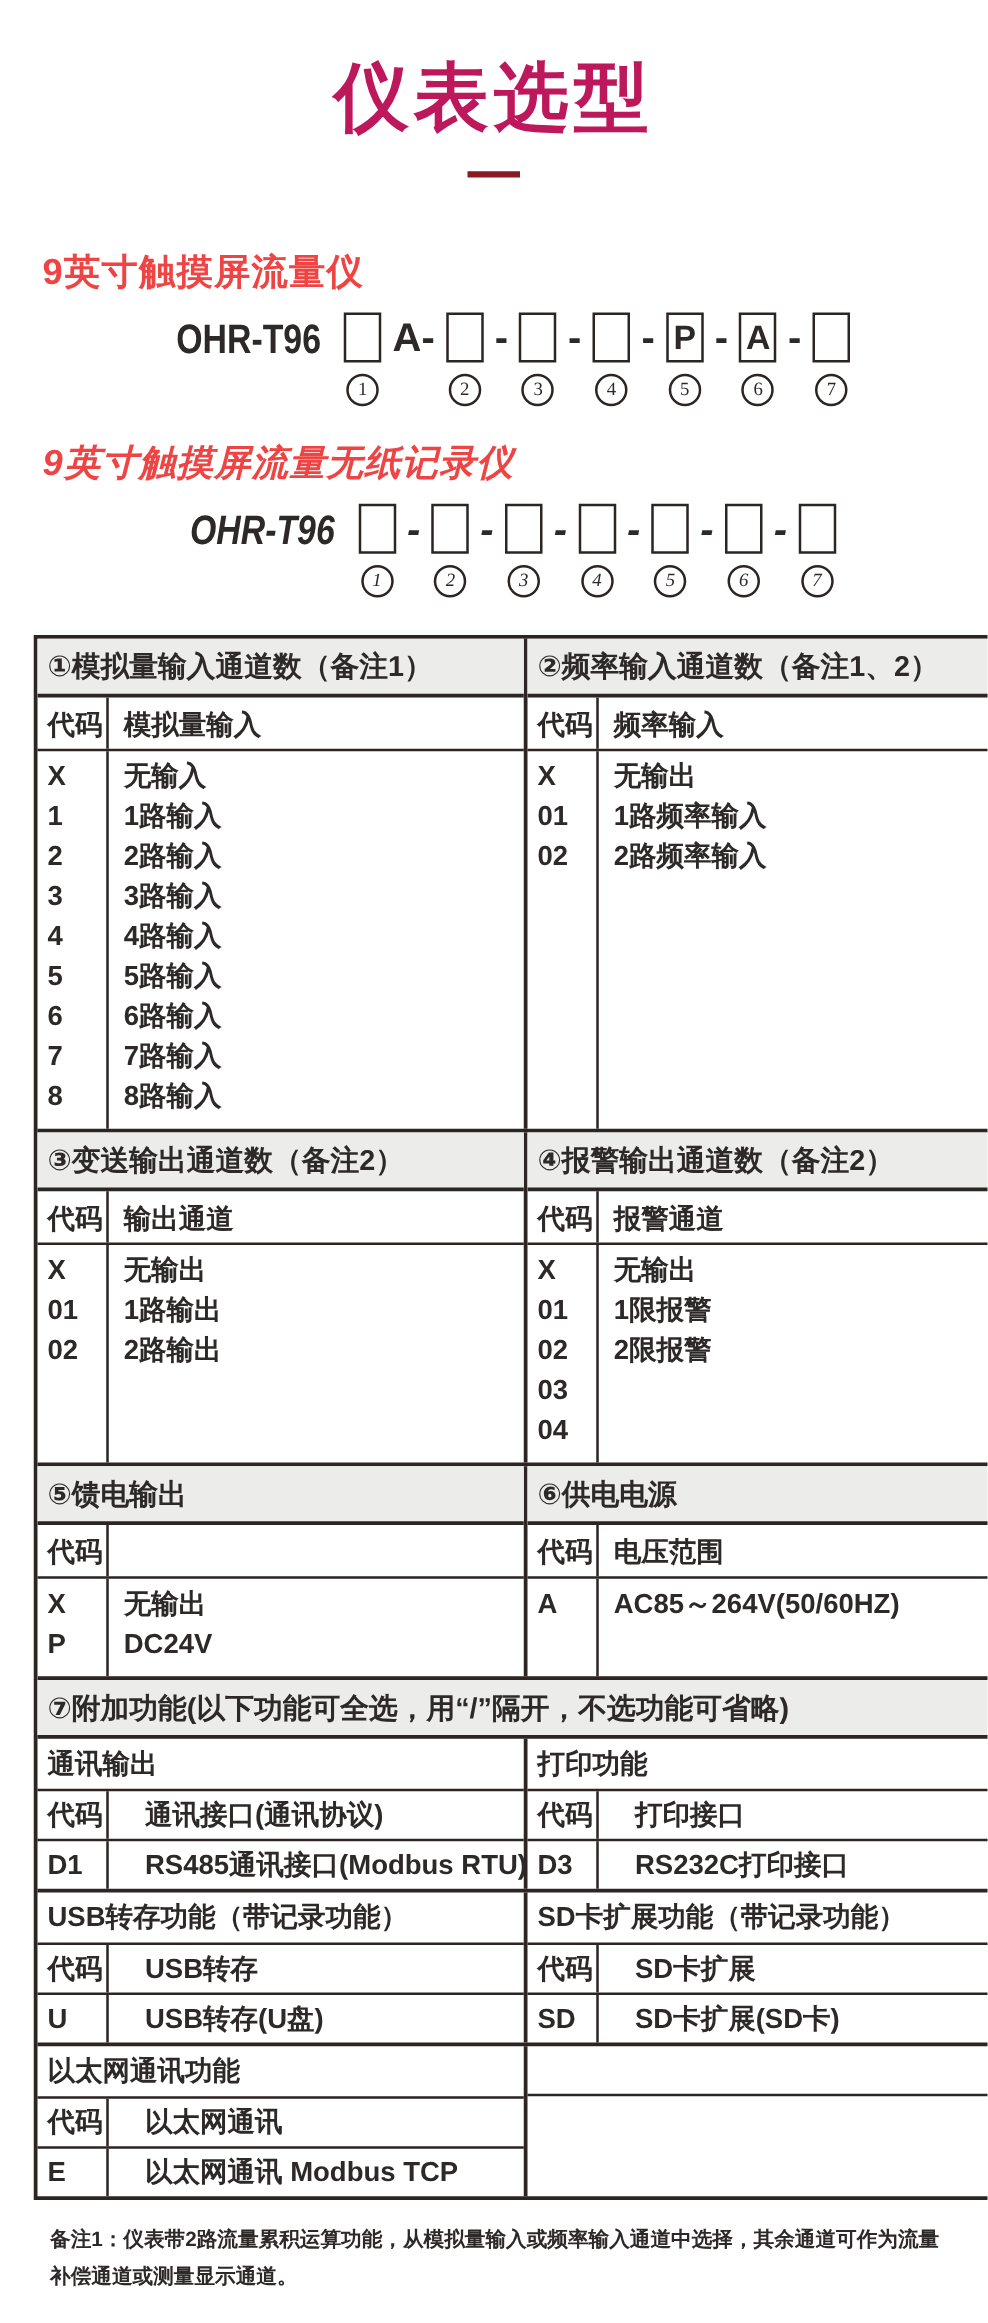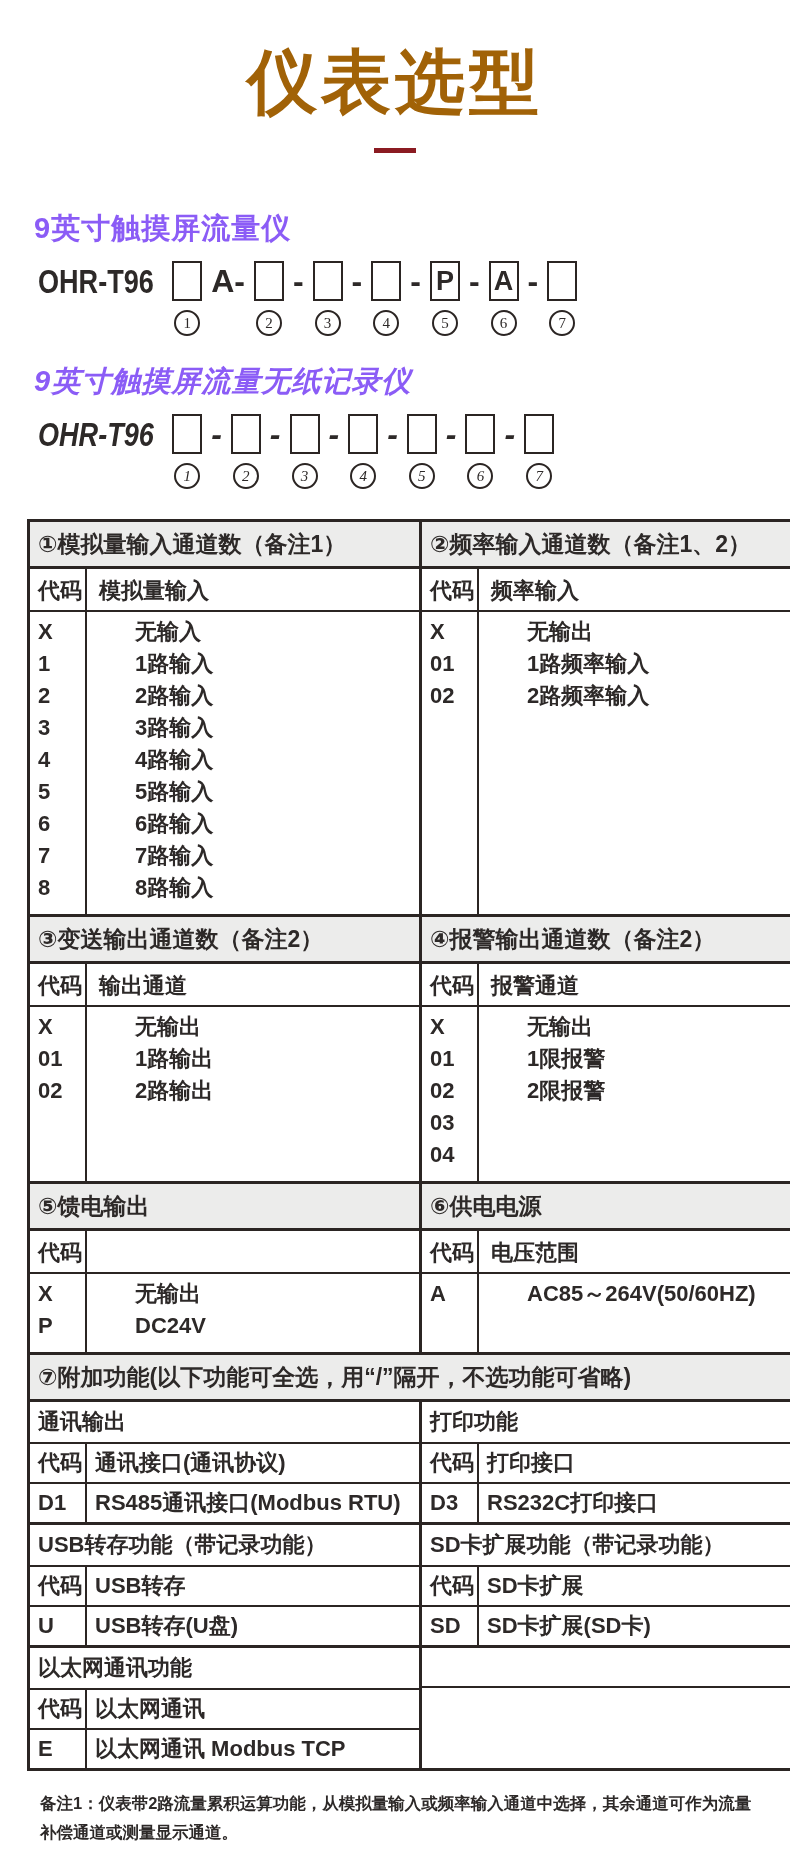--- a/index.html
+++ b/index.html
@@ -14,41 +14,42 @@
     width:790px;
     background:#ffffff;
     color:var(--txt);
     font-family:"Liberation Sans","DejaVu Sans",sans-serif;
   }
   .page{width:790px;min-height:1858px;padding-top:46px;}
 
   
   .main-title{
     text-align:center;
-    font-size:70px;
+    font-size:60px;
     font-weight:900;
     letter-spacing:4px;
-    color:#a16207;
+    color:#be185d;
     line-height:1.05;
   }
   .red-divider{
     width:42px;height:5px;background:var(--red);
     margin:28px auto 0;
   }
 
   
   .model-area{margin:56px 0 0 34px;}
   .model-heading{
-    font-size:29px;font-weight:600;color:#8b5cf6;
+    font-size:29px;font-weight:600;color:#ef4444;
     margin:0 0 12px 0;letter-spacing:1px;
   }
   .model-block + .model-block{margin-top:26px;font-style:italic;}
   .code-line{
     display:flex;align-items:flex-start;
     margin-left:4px;
+    justify-content:center;
   }
   .prefix{
     display:inline-block;
     font-size:33px;font-weight:600;letter-spacing:0px;
     line-height:42px;
     transform:scaleX(0.82);transform-origin:left center;
     margin-right:-14px;
   }
   .part{
     display:flex;flex-direction:column;align-items:center;
@@ -102,32 +103,32 @@
     font-size:22px;font-weight:700;
     border-bottom:2px solid var(--bd);
   }
   .code-head .c{flex:0 0 57px;border-right:2px solid var(--bd);padding-left:8px;}
   .code-head .d{flex:1;padding-left:12px;}
   .body{display:flex;flex:1;}
   .ccol{flex:0 0 57px;border-right:2px solid var(--bd);padding:4px 0 10px;}
   .dcol{flex:1;padding:4px 0 10px;}
   .ln{height:32px;line-height:32px;font-size:22px;font-weight:700;white-space:nowrap;}
   .ccol .ln{padding-left:8px;}
-  .dcol .ln{padding-left:12px;margin-left:36px;}
+  .dcol .ln{padding-left:12px;}
   .sub-title{
     height:40px;line-height:40px;padding-left:8px;
     font-size:22px;font-weight:700;white-space:nowrap;border-radius:10px;
   }
   .sub-row{
     display:flex;height:40px;line-height:38px;
     font-size:22px;font-weight:700;
     border-top:2px solid var(--bd);
   }
   .sub-row .c{flex:0 0 57px;border-right:2px solid var(--bd);padding-left:8px;}
-  .sub-row .d{flex:1;padding-left:8px;white-space:nowrap;}
+  .sub-row .d{flex:1;padding-left:29px;white-space:nowrap;}
   .empty-top{height:40px;border-bottom:2px solid var(--bd);}
   .empty-fill{flex:1;}
 
   
   .notes{
     margin:18px 0 0 40px;
     width:720px;
     font-size:16.5px;font-weight:700;
     line-height:29px;color:var(--txt);
   }

